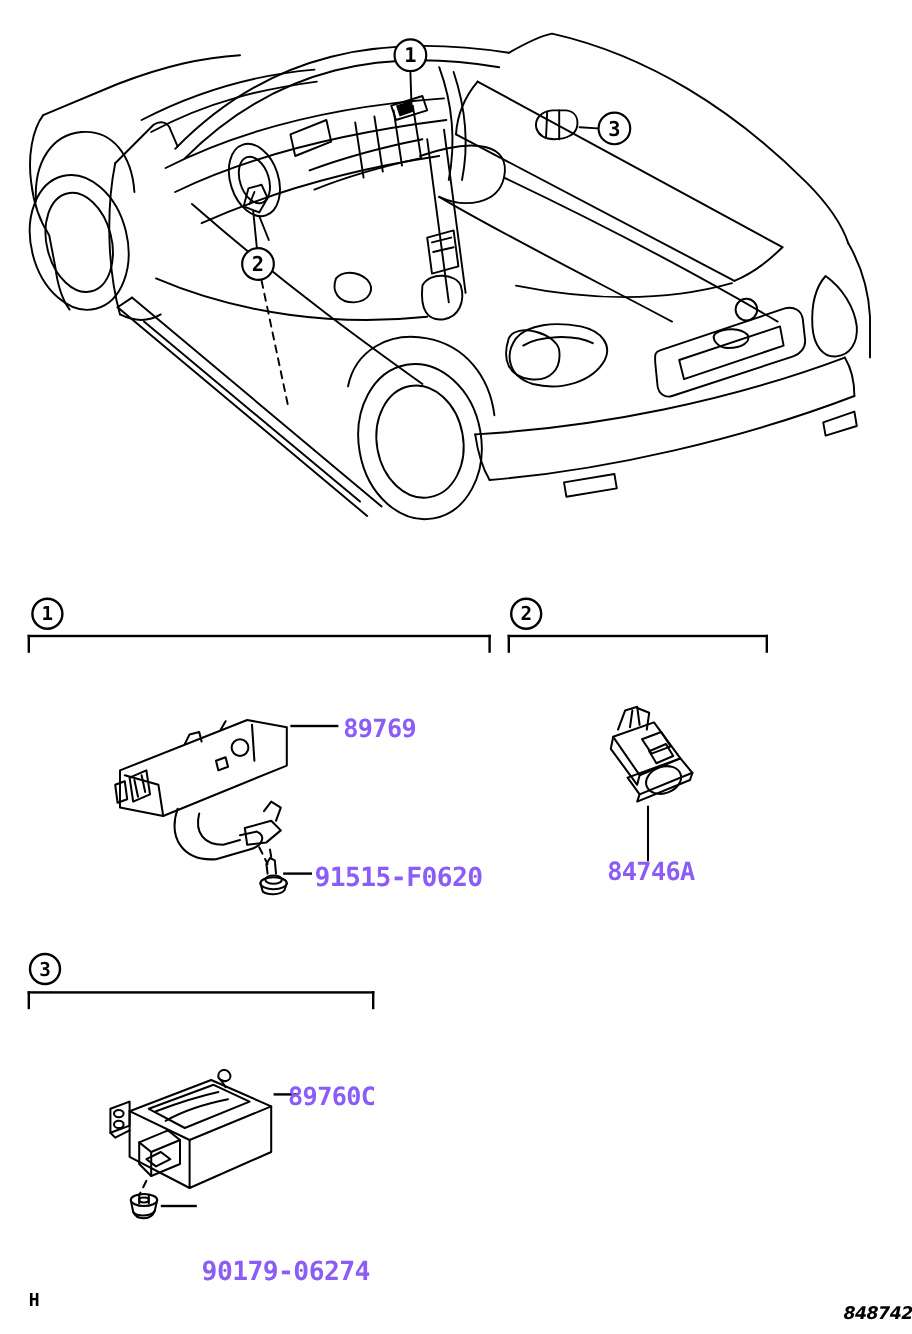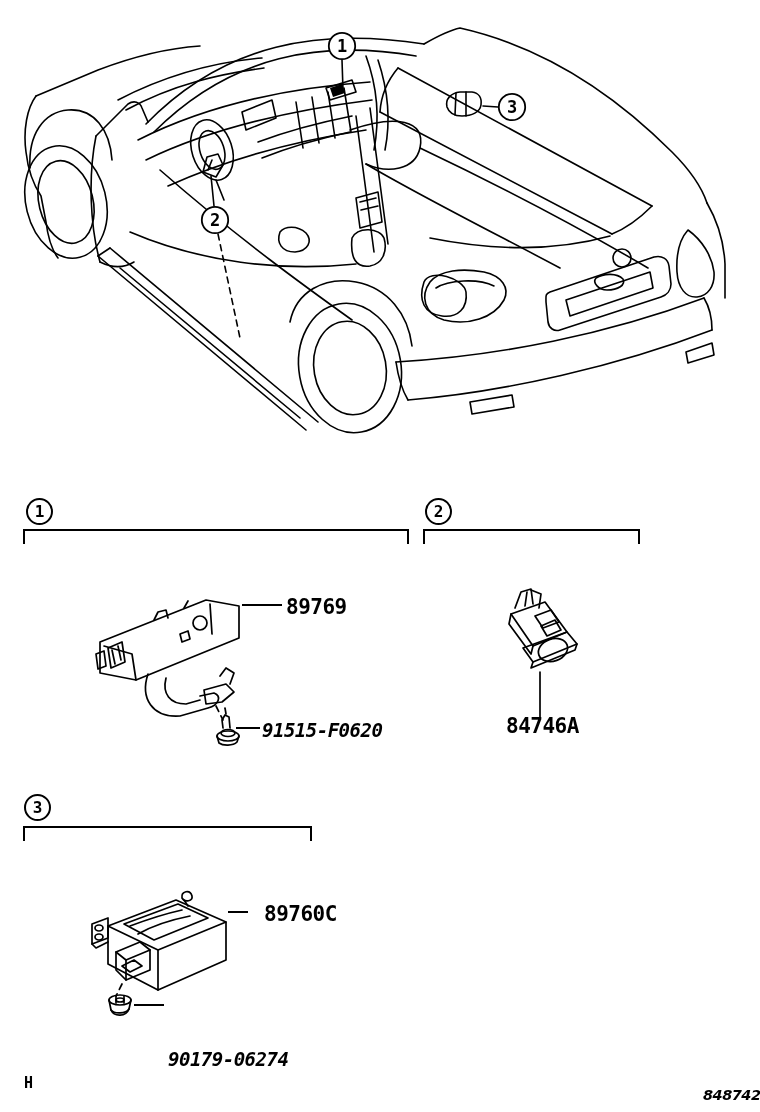--- a/index.html
+++ b/index.html
@@ -15,24 +15,24 @@
     display:flex;align-items:center;justify-content:center;
     font:bold 16px "DejaVu Sans Mono",monospace;background:#fff;box-sizing:border-box;
   }
   
   .bracket{
     position:absolute;height:15px;box-sizing:border-box;
     border-top:2px solid #000;border-left:2px solid #000;border-right:2px solid #000;
   }
   .part-label{
     position:absolute;font-family:"DejaVu Sans Mono",monospace;font-weight:bold;
-    color:#000000;white-space:nowrap;letter-spacing:-0.5px;
+    color:#8b5cf6;white-space:nowrap;letter-spacing:-0.5px;
   }
   .fs21{font-size:21px;}
-  .fs19{font-size:19px;font-style:italic;}
+  .fs19{font-size:22px;}
   .leader-h{position:absolute;border-top:2px solid #000;height:0;}
   .footer-left{
     position:absolute;left:24px;top:1074px;font:bold 15px "DejaVu Sans Mono",monospace;
   }
   .footer-right{
     position:absolute;left:703px;top:1087px;
     font:bold italic 14.5px "DejaVu Sans","Liberation Sans",sans-serif;letter-spacing:-0.5px;
   }
   .lineart{stroke:#000;fill:none;stroke-width:1.6;stroke-linecap:round;stroke-linejoin:round;}
   .lineart2{stroke:#000;fill:none;stroke-width:1.7;stroke-linecap:round;stroke-linejoin:round;}
@@ -268,21 +268,21 @@
       <ellipse cx="34" cy="114" rx="11" ry="5"></ellipse>
       <ellipse cx="34" cy="114" rx="4" ry="2"></ellipse>
       <path d="M 30,110 L 30,117"></path>
         <path d="M 38,110 L 38,117"></path>
       <path d="M 23,114 L 25,124 C 28,128 40,128 43,123 L 45,114"></path>
       <path d="M 25,124 C 28,131 40,131 43,123"></path>
     </g>
   </svg>
 
   <div class="leader-h" style="left:228px;top:911px;width:20px"></div>
-  <div class="part-label fs21" style="left:264px;top:902px">89760C</div>
+  <div class="part-label fs21" style="left:240px;top:902px">89760C</div>
 
   <div class="leader-h" style="left:134px;top:1004px;width:30px"></div>
   <div class="part-label fs19" style="left:168px;top:1048px">90179-06274</div>
 
   <div class="footer-left">H</div>
   <div class="footer-right">848742</div>
 
 </div>
 
 </body></html>

